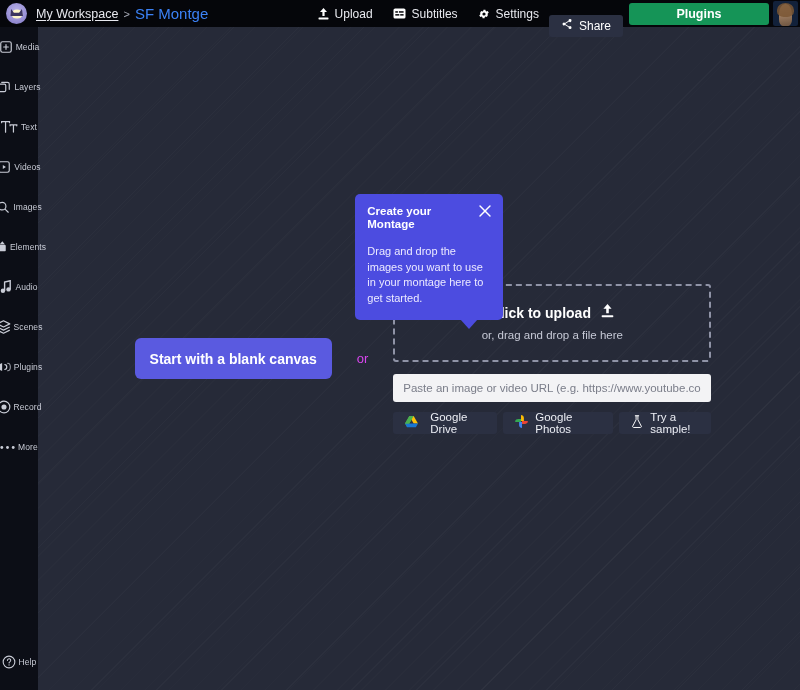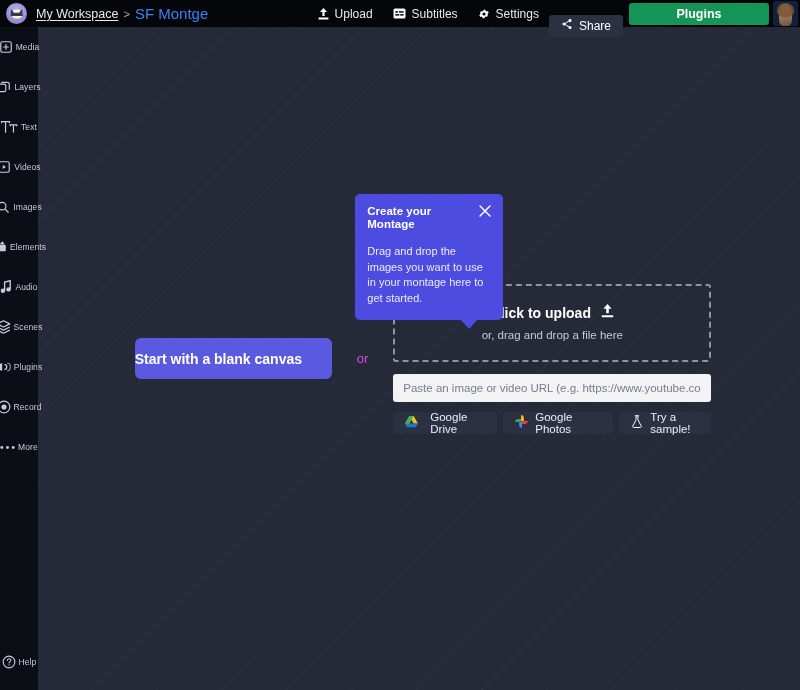--- a/index.html
+++ b/index.html
@@ -115,21 +115,21 @@
 
   .center-wrap {
     position:absolute; left:0; top:0; width:762px; height:663px;
     display:flex; align-items:center; justify-content:center;
   }
   .center-row { display:flex; align-items:center; gap:0; position:relative; }
 
   .blank-canvas-btn {
     width:197px; height:41px; border-radius:6px;
     background:#5a5ae0;
-    display:flex; align-items:center; justify-content:flex-start;
+    display:flex; align-items:center; justify-content:center;
     color:#ffffff; font-size:14px; font-weight:bold;
     cursor:pointer; flex:none;margin-left:8px;
   }
   .or-text { color:#d946ef; font-size:13px; margin:4px 25px; flex:none; }
 
   .right-col { width:318px; flex:none; position:relative; }
 
   .dropzone {
     height:78px; border:2px dashed #8f93a6; border-radius:3px;
     display:flex; flex-direction:column; align-items:center; justify-content:center;

